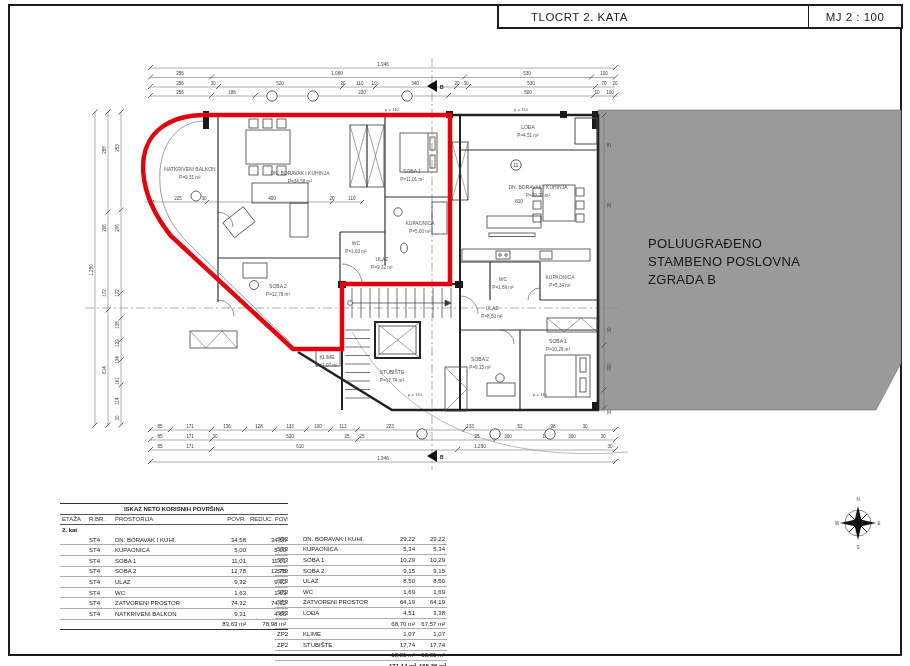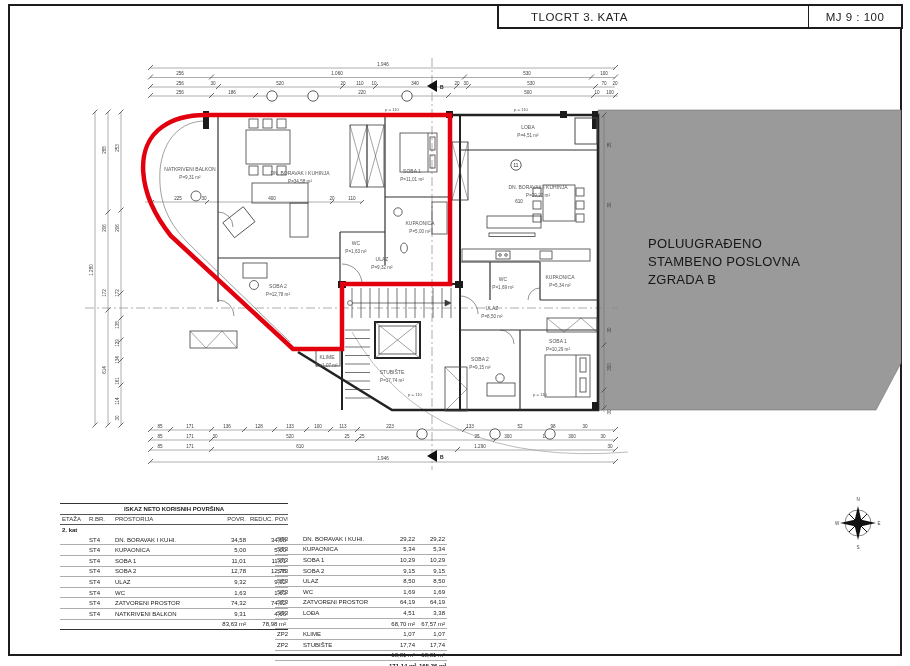--- a/index.html
+++ b/index.html
@@ -38,22 +38,22 @@
   .grand td{font-weight:bold;}
   .table-endrule{border-bottom:1.6px solid #333;}
 </style>
 </head>
 <body>
 
 <div id="sheet">
   <div id="frame"></div>
 
   <div id="titleblock">
-    <div class="cell" id="tb-title">TLOCRT 3. KATA</div>
-    <div class="cell" id="tb-scale">MJ 9 : 100</div>
+    <div class="cell" id="tb-title">TLOCRT 2. KATA</div>
+    <div class="cell" id="tb-scale">MJ 2 : 100</div>
   </div>
 
   <svg id="plan-svg" width="910" height="666" viewBox="0 0 910 666">
 
     <g>
       <polygon points="598,110 901,110 901,363 876,410 598,410" stroke="#6e6e6e" stroke-width="0.6" fill="#9a9a9a"></polygon>
       <text class="bigtext" x="648" y="248">POLUUGRAĐENO</text>
       <text class="bigtext" x="648" y="266">STAMBENO POSLOVNA</text>
       <text class="bigtext" x="648" y="284">ZGRADA B</text>
     </g>

